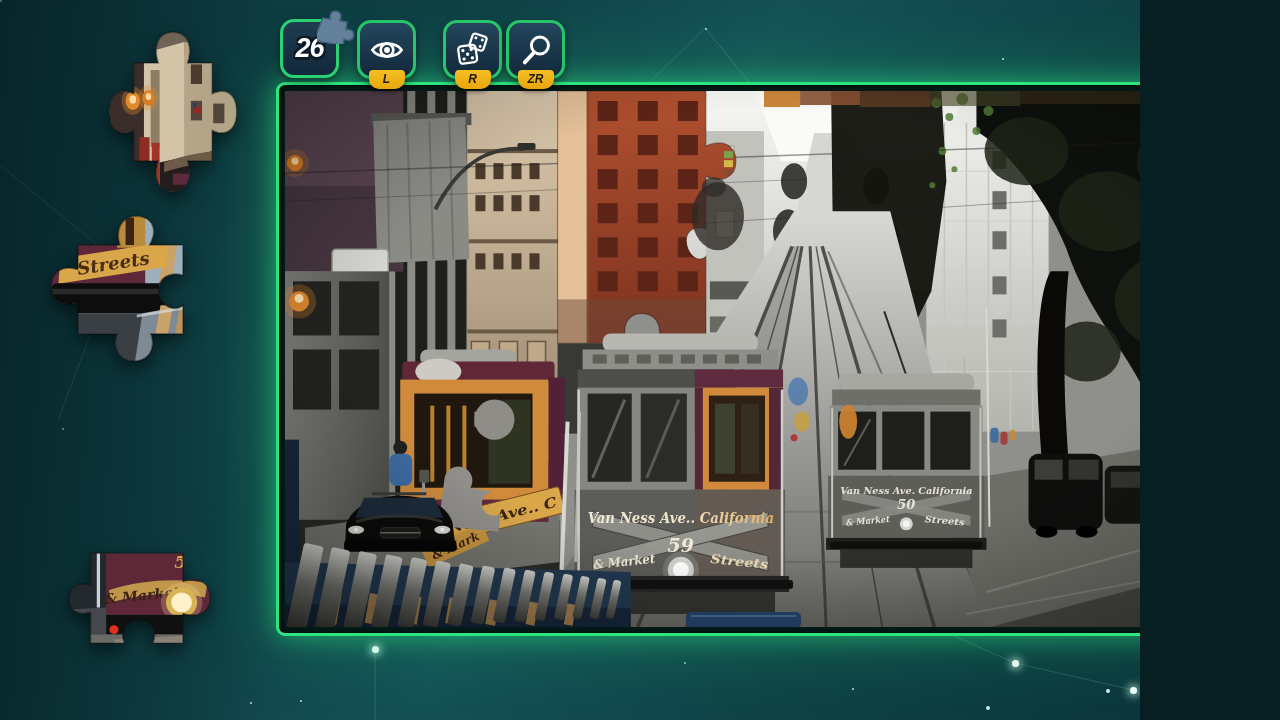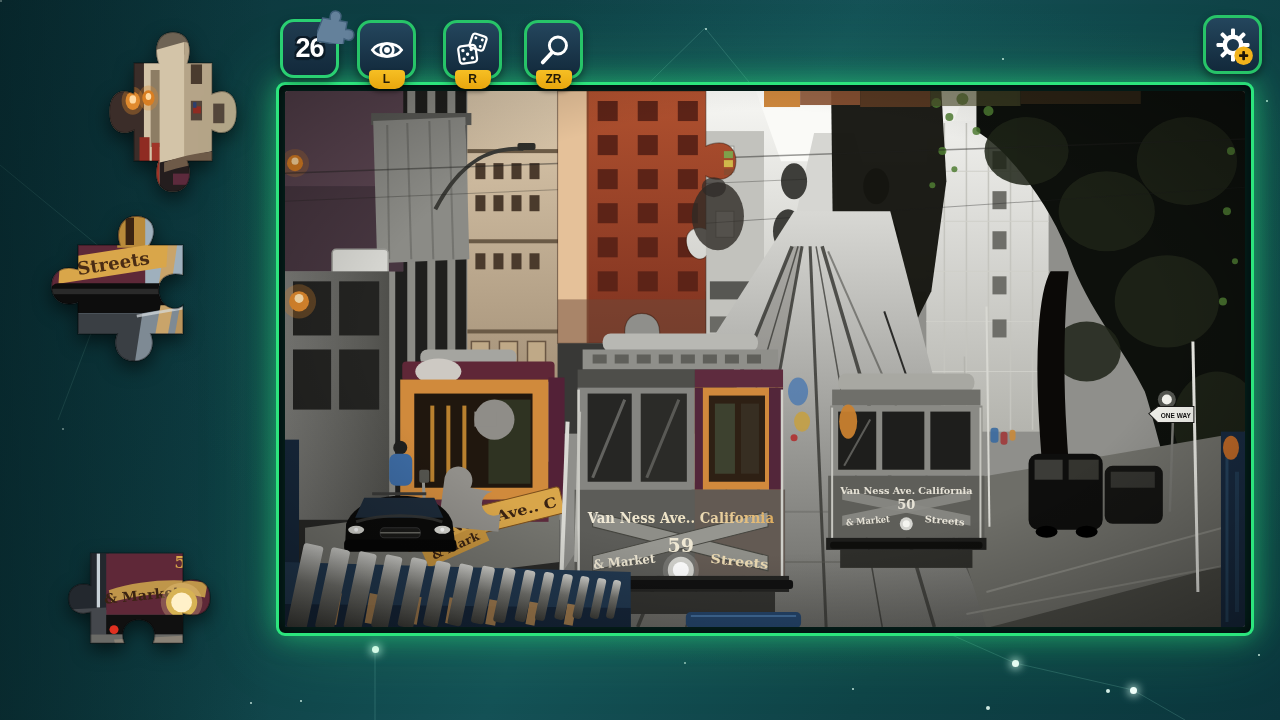--- a/index.html
+++ b/index.html
@@ -1,20 +1,20 @@
 <!DOCTYPE html>
 <html><head>
 <meta charset="utf-8">
 <style>
   html,body{margin:0;padding:0;background:#071e22;}
-  .stage{position:relative;width:1280px;height:720px;overflow:hidden;
+  .stage{position:relative;width:1140px;height:720px;overflow:hidden;
     font-family:"Liberation Sans",sans-serif;
     background:
       radial-gradient(900px 500px at 62% 45%, rgba(35,110,105,.35), rgba(0,0,0,0) 70%),
-      linear-gradient(118deg,#0b343a 0%,#0f4247 34%,#145156 52%,#0f4347 74%,#0b363d 100%);}
+      linear-gradient(118deg,#0b343a 0%,#0f4247 34%,#145156 52%,#0f4347 74%,#0b363d 100%); font-style: italic;}
   .trayShade{position:absolute;left:0;top:0;width:272px;height:720px;
     background:linear-gradient(90deg,rgba(4,26,30,.55),rgba(4,26,30,.15) 70%,rgba(4,26,30,0));}
   
   .stars{position:absolute;left:0;top:0;width:2px;height:2px;border-radius:50%;background:#cfe9e2;
     box-shadow:318px 205px 0 0 #bfe0d8, 340px 425px 0 0 #a9cfc7, 300px 700px 0 0 #bfe0d8,
       150px 95px 0 1px #d7efe8, 160px 252px 0 0 #a9cfc7, 62px 428px 0 0 #bfe0d8,
       196px 588px 0 0 #9cc4bc, 250px 702px 0 0 #bfe0d8, 560px 170px 0 0 #8fb8b0,
       705px 28px 0 0 #bfe0d8, 762px 98px 0 0 #9cc4bc, 1002px 58px 0 0 #cfe9e2,
       1042px 212px 0 0 #9cc4bc, 1182px 122px 0 0 #cfe9e2, 1266px 100px 0 0 #bfe0d8,
       1258px 654px 0 0 #cfe9e2, 1107px 690px 0 1px #d7efe8, 987px 707px 0 1px #cfe9e2,
@@ -98,21 +98,21 @@
       </g>
       <g fill="#fff" transform="rotate(18 20.5 9)">
         <circle cx="17.5" cy="6" r="1.3"></circle>
           <circle cx="23.5" cy="12" r="1.3"></circle>
           <circle cx="23.5" cy="6" r="1.3"></circle>
       </g>
     </svg>
     <div class="tab">R</div>
   </div>
 
-  <div class="hbtn" style="left:524px;top:20px">
+  <div class="hbtn" style="left:506px;top:20px">
     <svg width="36" height="36" viewBox="0 0 32 32">
       <circle cx="19.5" cy="12" r="7.6" fill="none" stroke="#fff" stroke-width="2.6"></circle>
       <line x1="14" y1="18.5" x2="6" y2="27" stroke="#fff" stroke-width="3.4" stroke-linecap="round"></line>
     </svg>
     <div class="tab">ZR</div>
   </div>
 
   <div class="hbtn" style="left:1203px;top:15px">
     <svg width="40" height="40" viewBox="0 0 32 32">
       <g fill="#fff">

